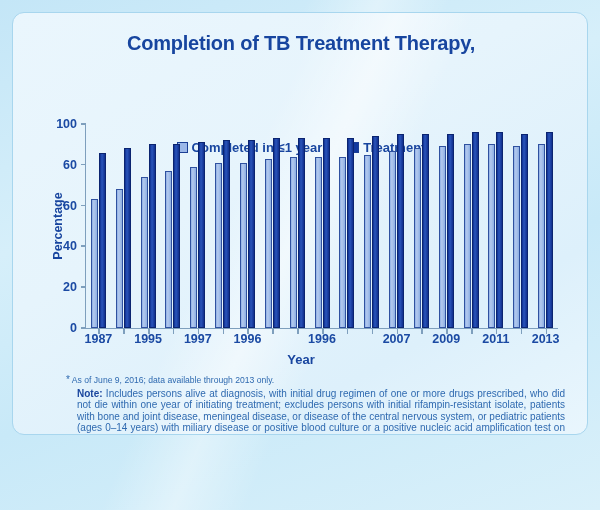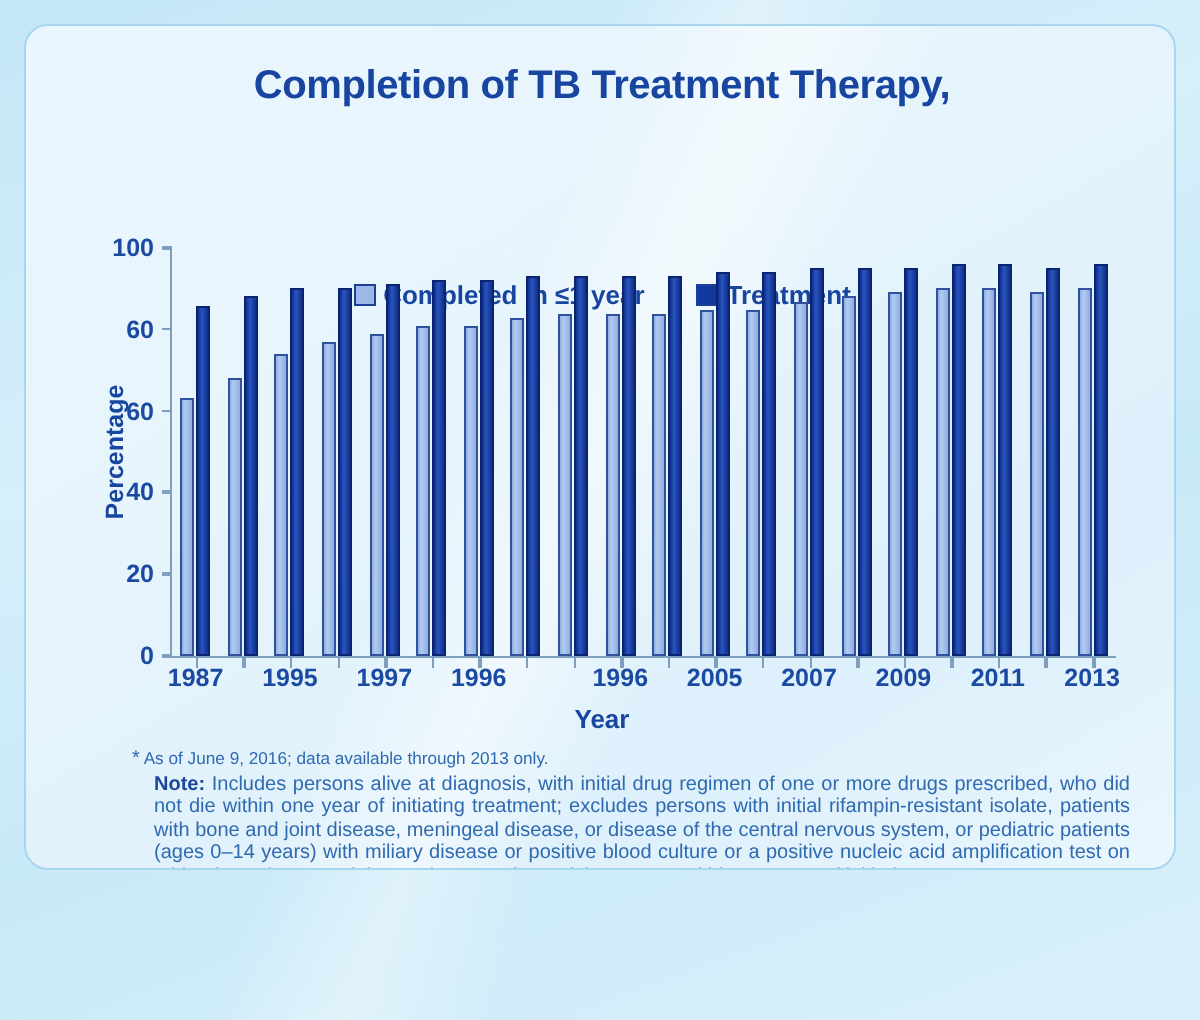--- a/index.html
+++ b/index.html
@@ -173,26 +173,20 @@
           </div>
           <div class="group">
             <div class="bar light" style="height: 84%;"></div>
             <div class="bar dark" style="height: 93%;"></div>
             <div class="xtickmark"></div>
           </div>
           <div class="group">
             <div class="bar light" style="height: 85%;"></div>
             <div class="bar dark" style="height: 94%;"></div>
             <div class="xtickmark"></div>
-            <div class="xlab">2005</div>
-          </div>
-          <div class="group">
-            <div class="bar light" style="height: 85%;"></div>
-            <div class="bar dark" style="height: 94%;"></div>
-            <div class="xtickmark"></div>
           </div>
           <div class="group">
             <div class="bar light" style="height: 87%;"></div>
             <div class="bar dark" style="height: 95%;"></div>
             <div class="xtickmark"></div>
             <div class="xlab">2007</div>
           </div>
           <div class="group">
             <div class="bar light" style="height: 88%;"></div>
             <div class="bar dark" style="height: 95%;"></div>

